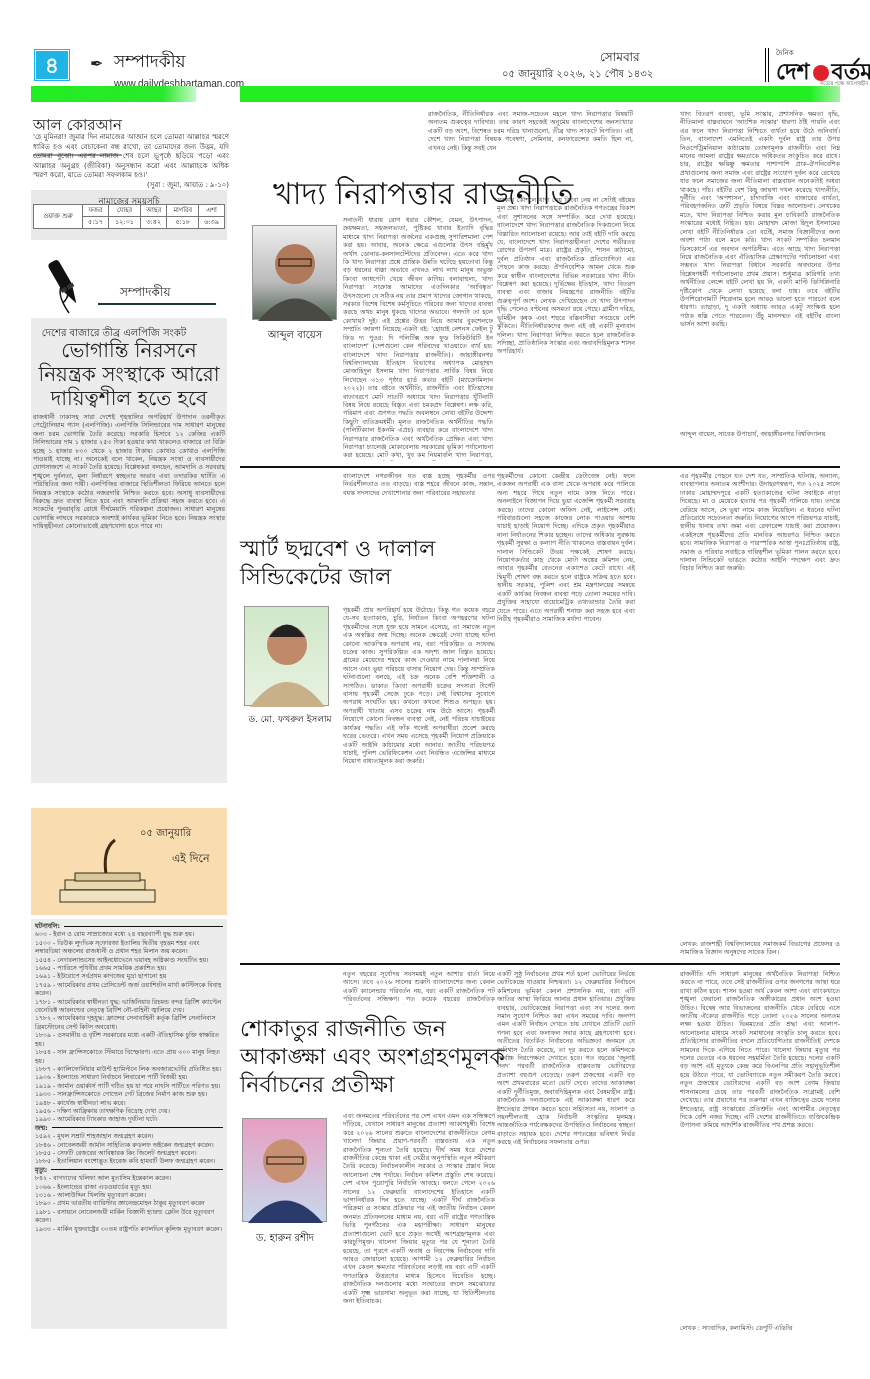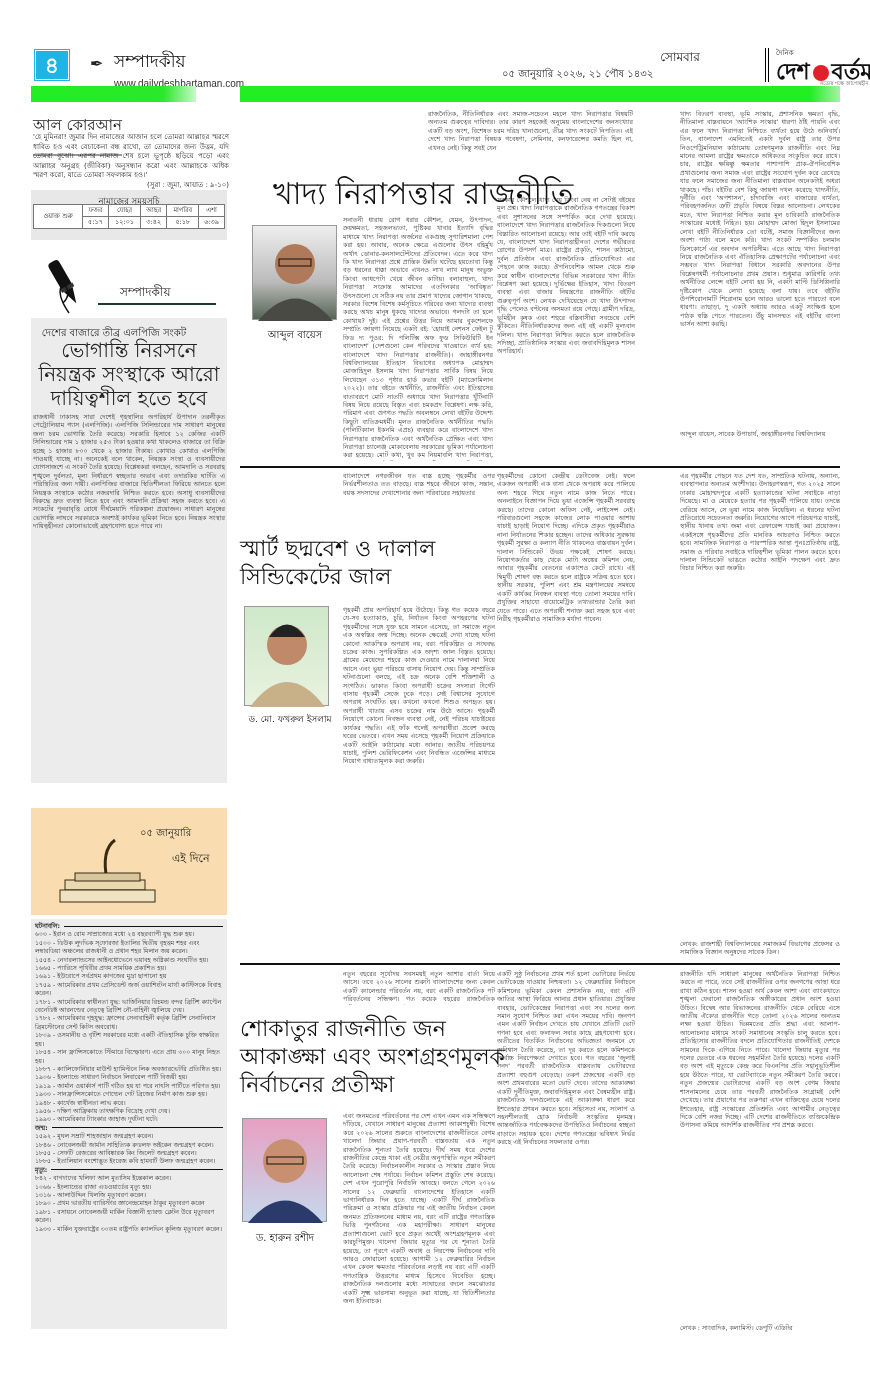--- a/index.html
+++ b/index.html
@@ -2,21 +2,21 @@
 <html><head>
 <meta charset="utf-8">
 <style>
 *{box-sizing:border-box;margin:0;padding:0}
 body{width:870px;height:1379px;background:#fff;font-family:"DejaVu Sans",sans-serif;color:#222;position:relative;overflow:hidden}
 .abs{position:absolute}
 .pagenum{left:35px;top:50px;width:34px;height:30px;background:#1fb3e6;color:#fff;font:bold 22px "DejaVu Sans",sans-serif;text-align:center;line-height:30px;border:1px solid #fff;outline:1px solid #1fb3e6}
 .sec-icon{left:90px;top:54px;font-size:16px}
 .sec-title{left:114px;top:48px;font-size:17px;color:#111}
 .site-url{left:114px;top:78px;font-size:10px;color:#333;font-family:"Liberation Sans",sans-serif}
-.day{left:600px;top:48px;font-size:12px;text-align:center;width:160px}
+.day{left:600px;top:48px;font-size:12px;text-align:left;width:160px}
 .date{left:502px;top:66px;font-size:10px;text-align:left;width:230px}
 .vsep{left:765px;top:48px;width:4px;height:34px;border-left:1px solid #000;border-right:1px solid #000}
 .logo-small{left:776px;top:47px;font-size:7px}
 .logo{left:776px;top:54px;font-size:22px;font-weight:bold;color:#111;white-space:nowrap}
 .logo .dot{display:inline-block;width:16px;height:16px;border-radius:50%;background:#e0202a;vertical-align:middle;margin:0 3px}
 .logo-tag{left:820px;top:80px;font-size:5px;color:#555}
 .greenbar{left:31px;top:86px;width:165px;height:16px;background:linear-gradient(90deg,#22ee22,#2ae82a 80%,#c8f8c8)}
 .greenbar2{left:240px;top:86px;width:600px;height:16px;background:linear-gradient(90deg,#22ee22,#22ee22 95%,#a8f0a8)}
 .quran-h{left:33px;top:113px;font-size:15px;border-bottom:2px solid #999;padding-bottom:16px}
 .quran-t{left:33px;top:133px;width:196px;font-size:7px;line-height:9.5px;text-align:justify}

